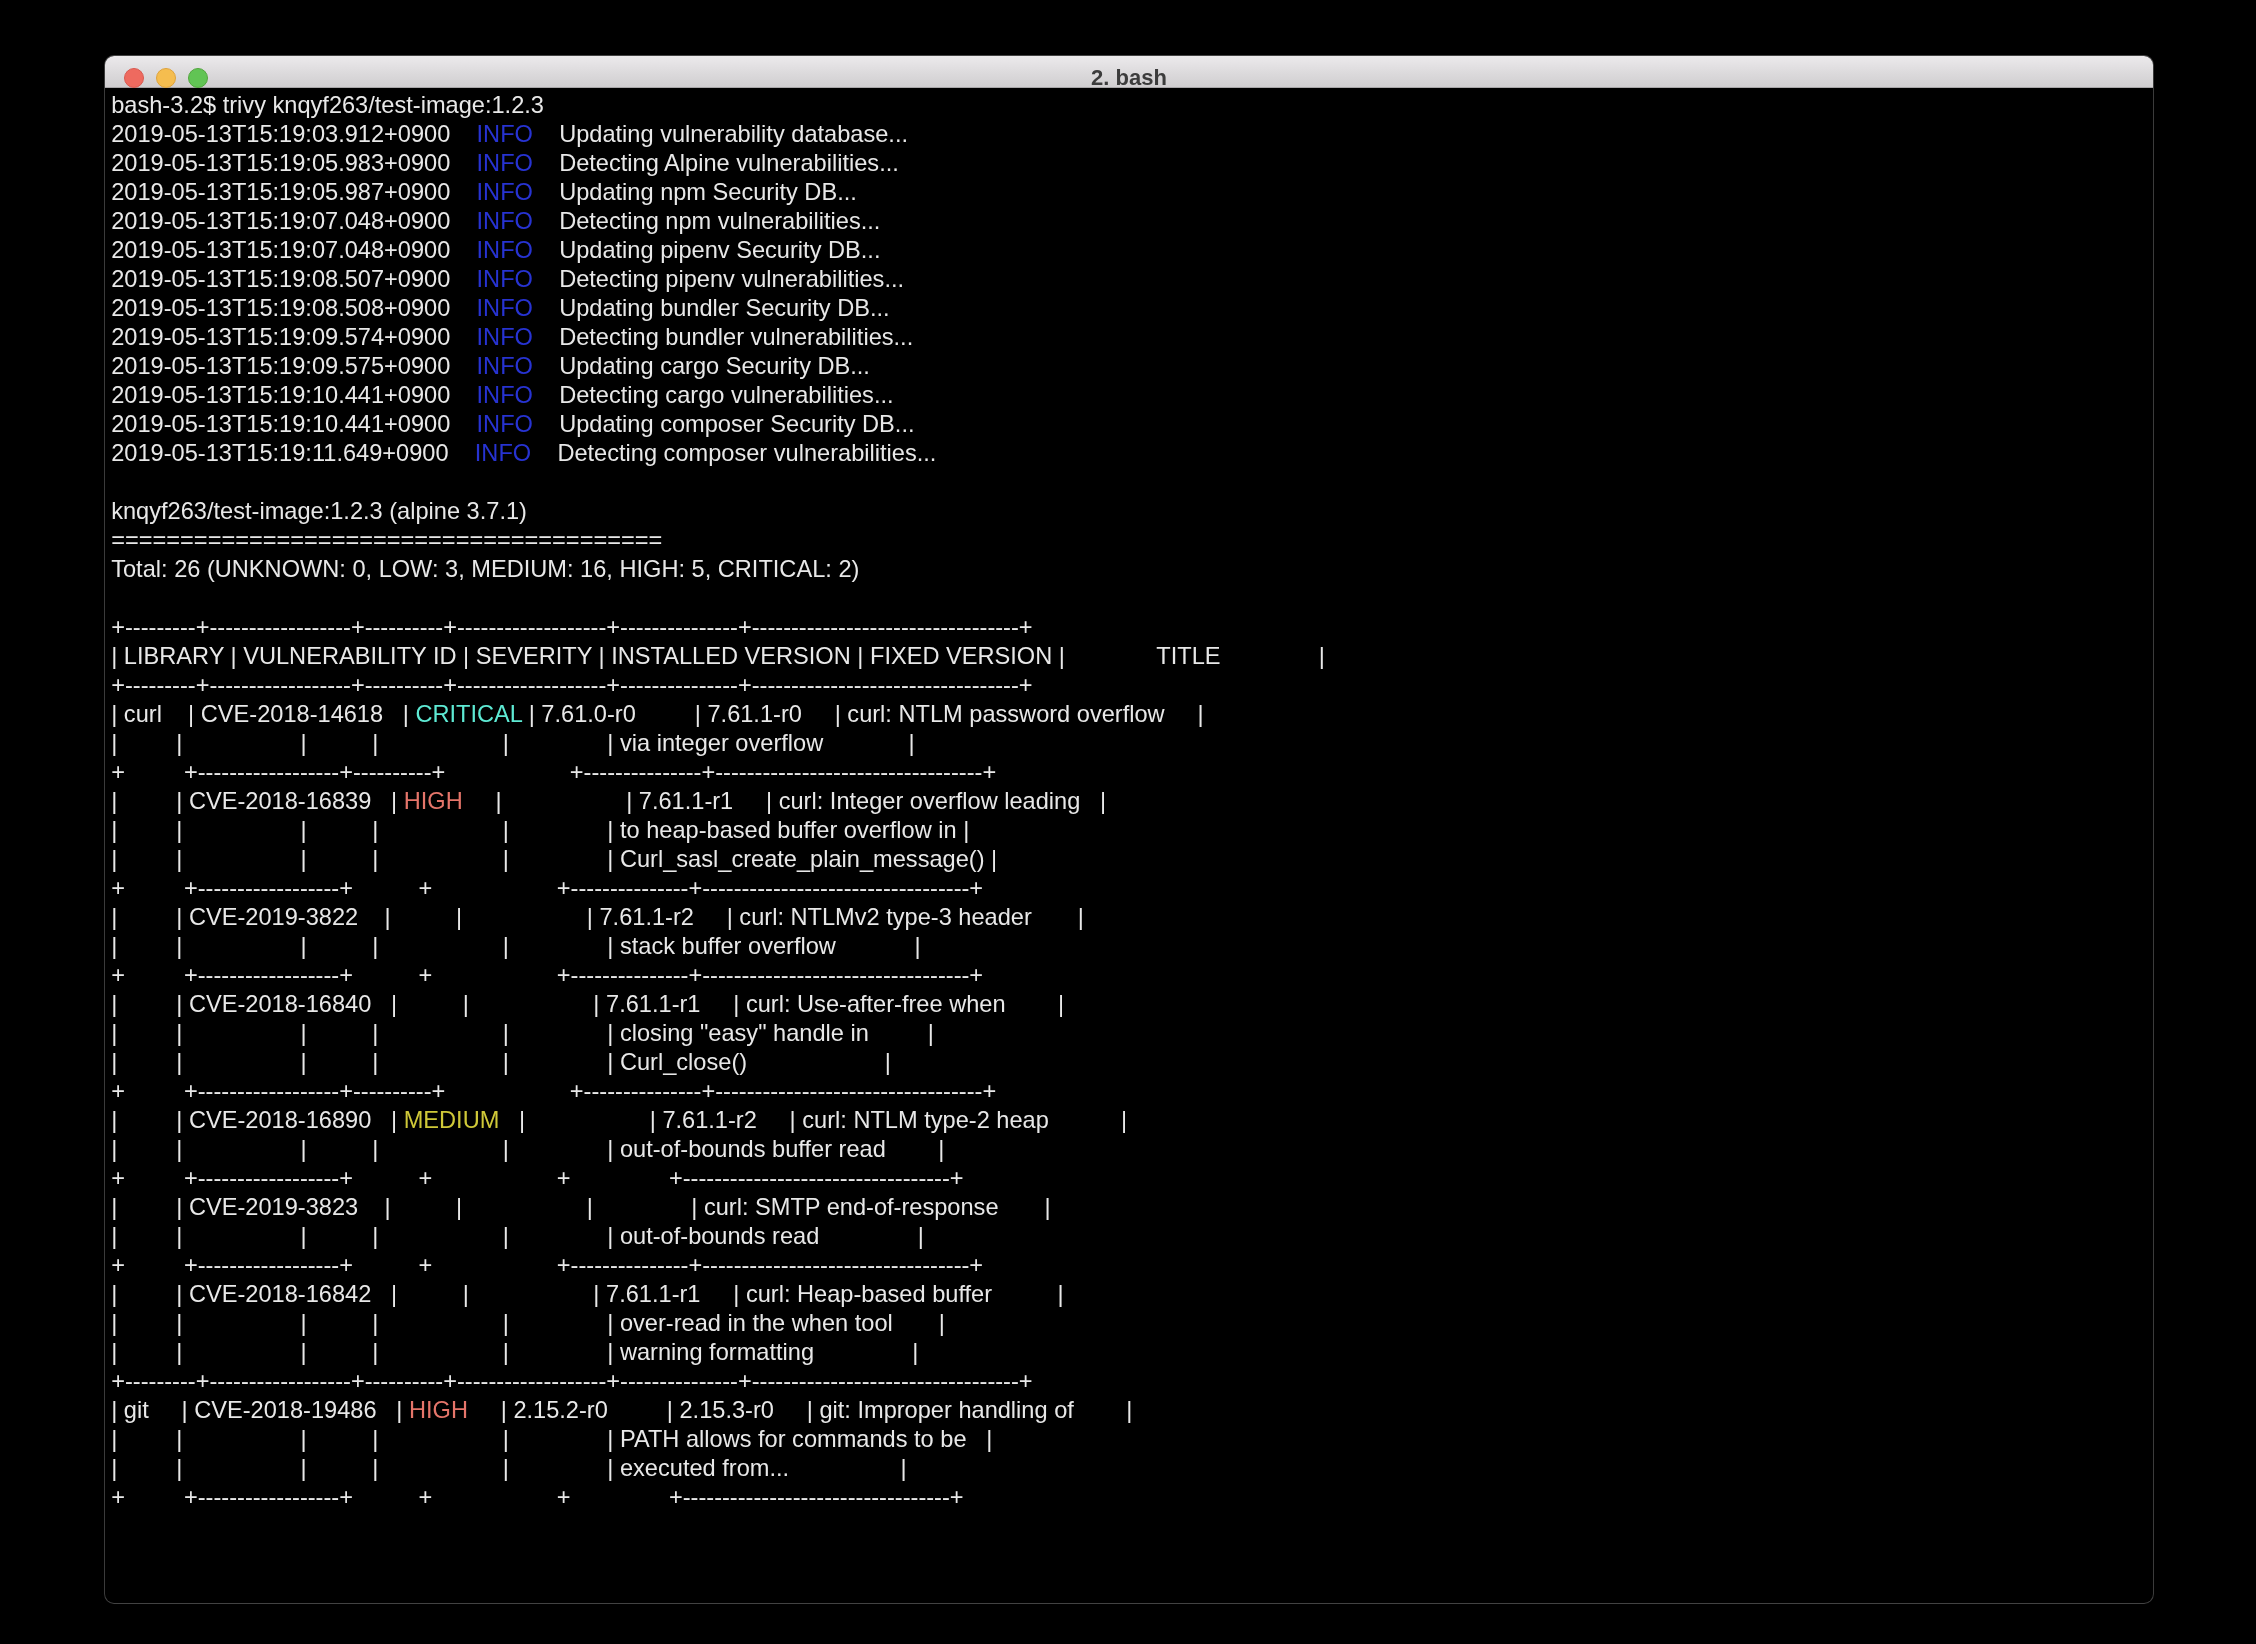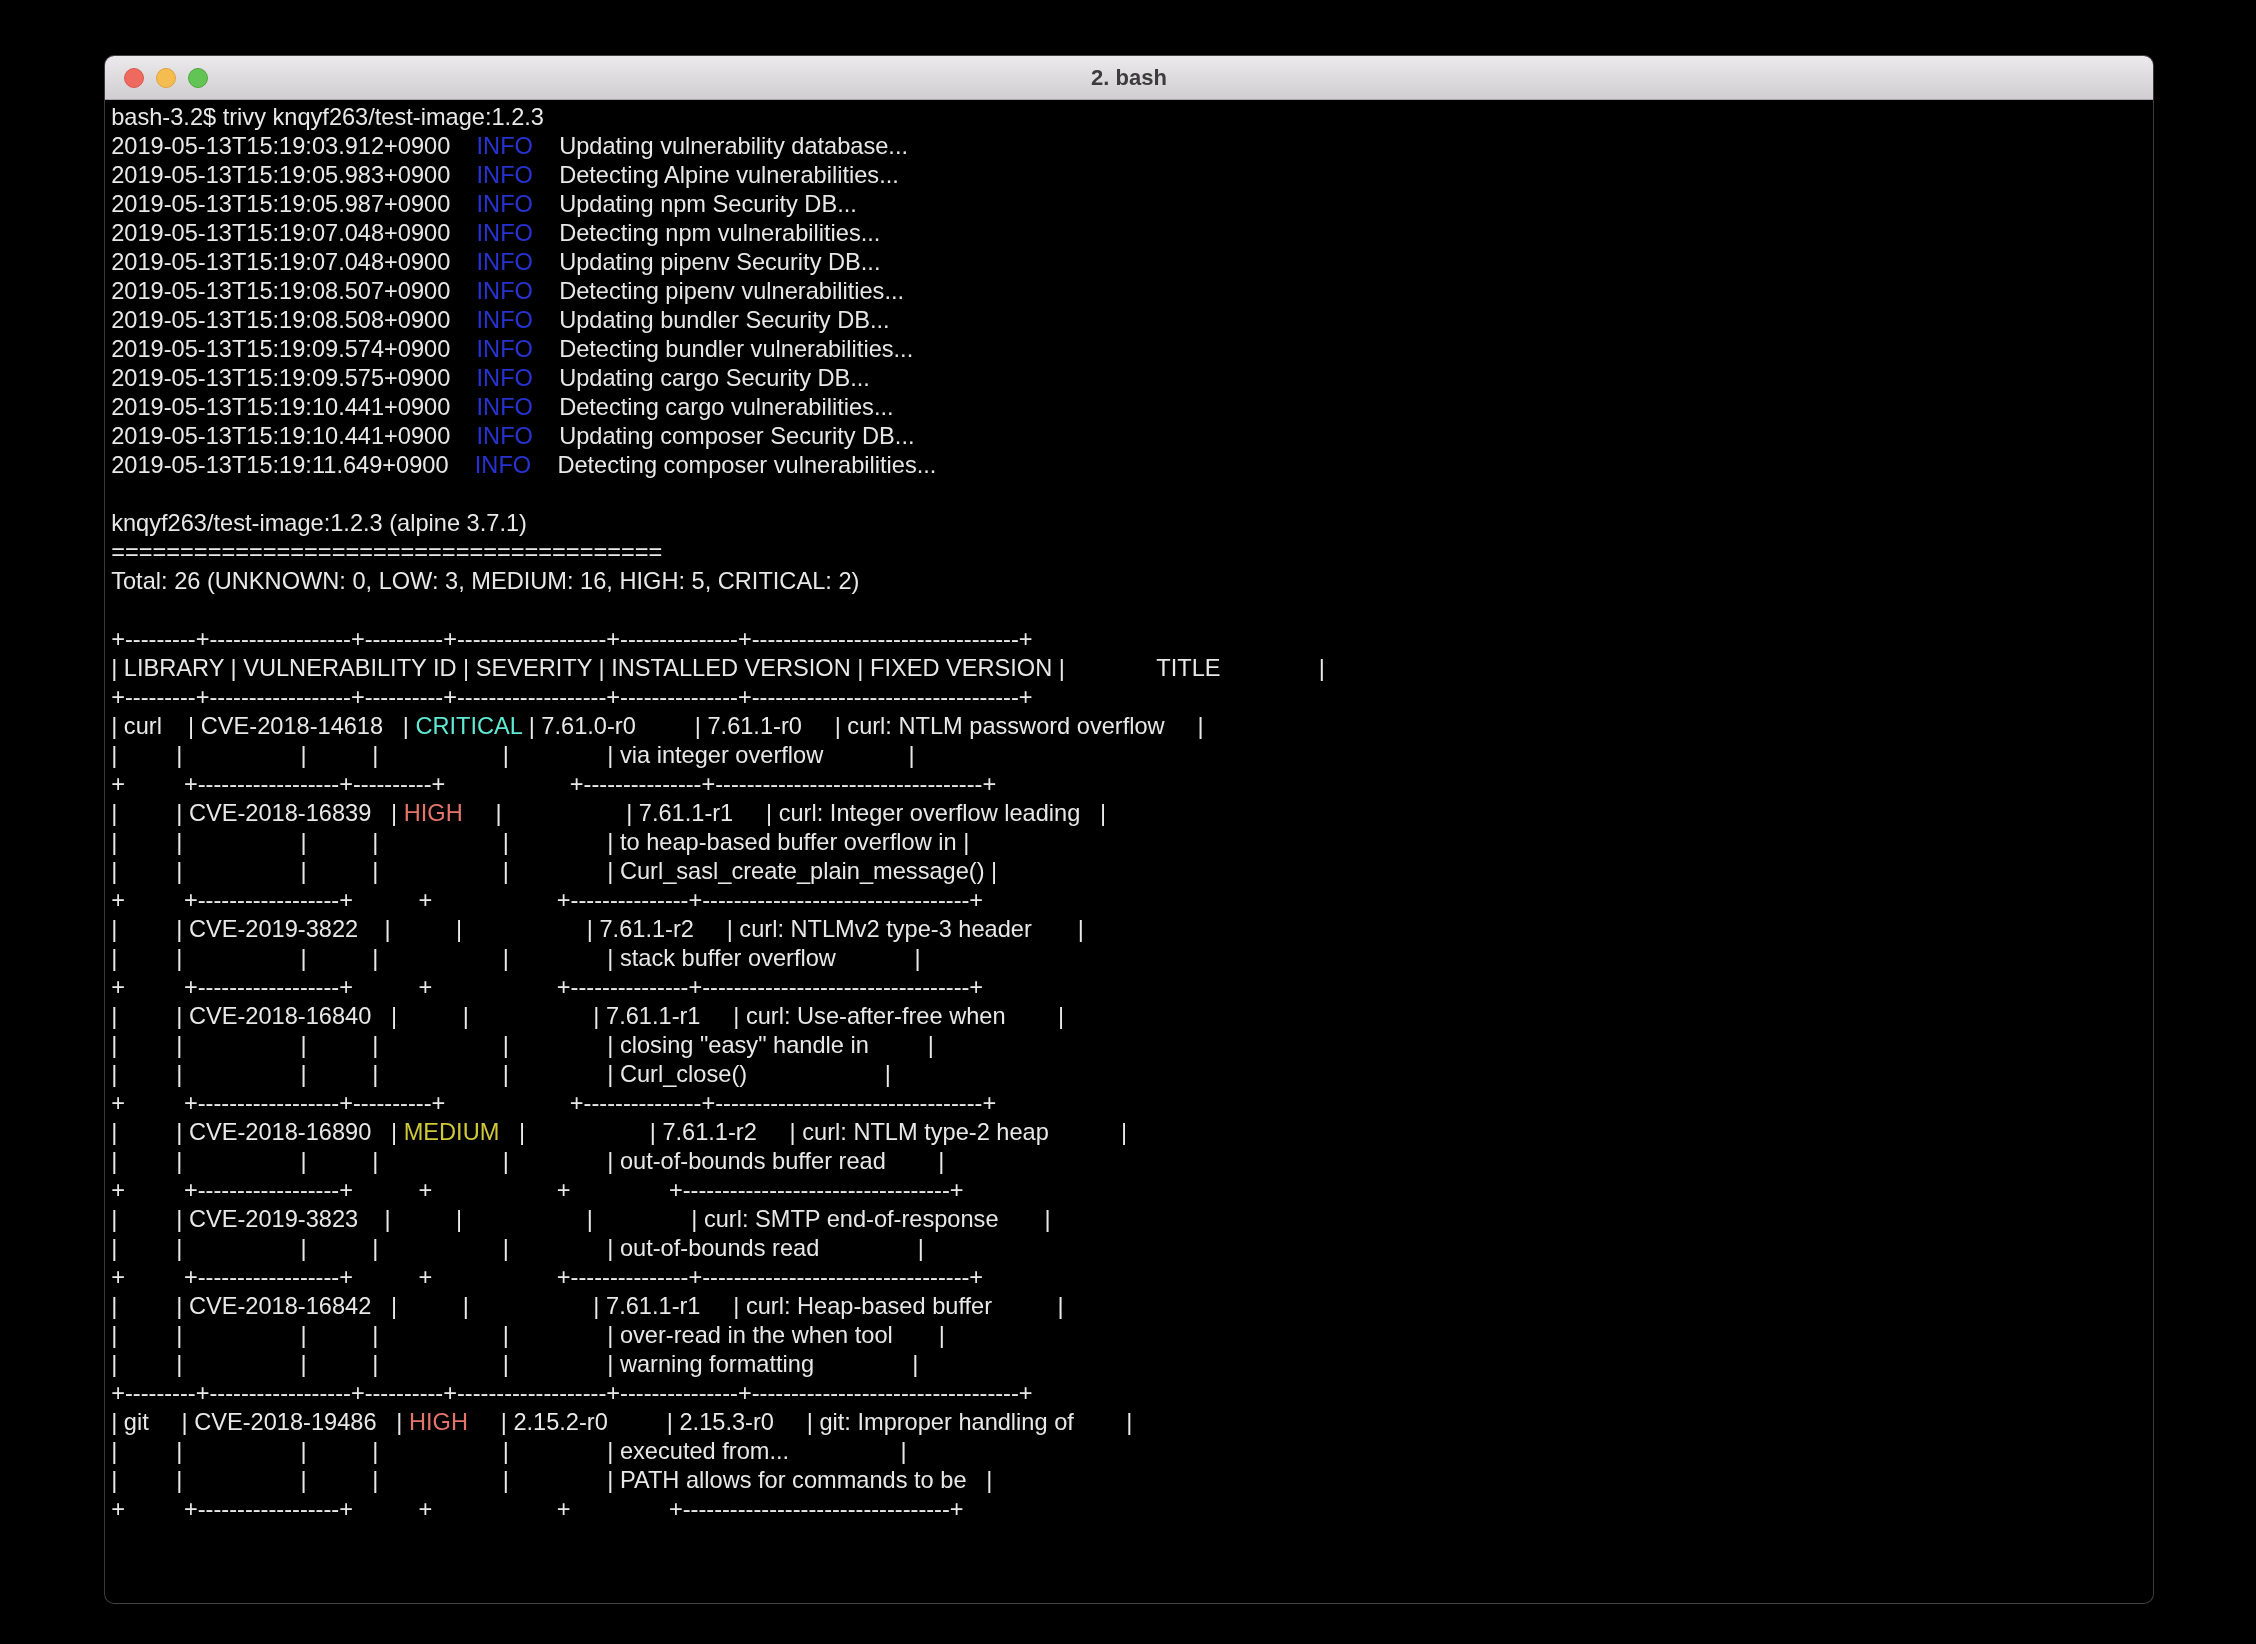--- a/index.html
+++ b/index.html
@@ -10,21 +10,21 @@
     font-family:"Liberation Sans", sans-serif;
   }
   .window {
     position:absolute; left:105px; top:56px;
     width:2048px; height:1547px;
     background:#000;
     border-radius:9px;
     box-shadow:0 0 0 0.9px rgba(120,120,120,.55), 0 32px 80px rgba(0,0,0,.8);
   }
   .titlebar {
-    height:44px;
+    height:32px;
     background:linear-gradient(#eceaec 0%, #dcdadc 55%, #d0ced0 100%);
     border-bottom:0.9px solid #a8a6a8;
     border-radius:9px 9px 0 0;
     position:relative;
   }
   .traffic { position:absolute; left:18.7px; top:11.6px; display:flex; gap:11.6px; }
   .light { width:20.5px; height:20.5px; border-radius:50%; }
   .light.red    { background:#ee6a5f; border:0.9px solid #d95950; }
   .light.yellow { background:#f5bd4f; border:0.9px solid #dfa33c; }
   .light.green  { background:#61c454; border:0.9px solid #52a63e; }
@@ -93,18 +93,18 @@
       <div class="t-line"><span>|         |                  |</span><span>          </span><span>|                   |               | out-of-bounds buffer read        |</span></div>
       <div class="t-line"><span>+         +------------------+          +                   +               +----------------------------------+</span></div>
       <div class="t-line"><span>|         | CVE-2019-3823    |</span><span>          </span><span>|                   |               | curl: SMTP end-of-response       |</span></div>
       <div class="t-line"><span>|         |                  |</span><span>          </span><span>|                   |               | out-of-bounds read               |</span></div>
       <div class="t-line"><span>+         +------------------+          +                   +---------------+----------------------------------+</span></div>
       <div class="t-line"><span>|         | CVE-2018-16842   |</span><span>          </span><span>|                   | 7.61.1-r1     | curl: Heap-based buffer          |</span></div>
       <div class="t-line"><span>|         |                  |</span><span>          </span><span>|                   |               | over-read in the when tool       |</span></div>
       <div class="t-line"><span>|         |                  |</span><span>          </span><span>|                   |               | warning formatting               |</span></div>
       <div class="t-line"><span>+---------+------------------+----------+-------------------+---------------+----------------------------------+</span></div>
       <div class="t-line"><span>| git     | CVE-2018-19486   |</span><span style="color: rgb(229, 117, 106);"> HIGH     </span><span>| 2.15.2-r0         | 2.15.3-r0     | git: Improper handling of        |</span></div>
+      <div class="t-line"><span>|         |                  |</span><span>          </span><span>|                   |               | PATH allows for commands to be   |</span></div>
       <div class="t-line"><span>|         |                  |</span><span>          </span><span>|                   |               | executed from...                 |</span></div>
-      <div class="t-line"><span>|         |                  |</span><span>          </span><span>|                   |               | PATH allows for commands to be   |</span></div>
       <div class="t-line"><span>+         +------------------+          +                   +               +----------------------------------+</span></div>
     </div>
 </div>
 
 
 </body></html>

